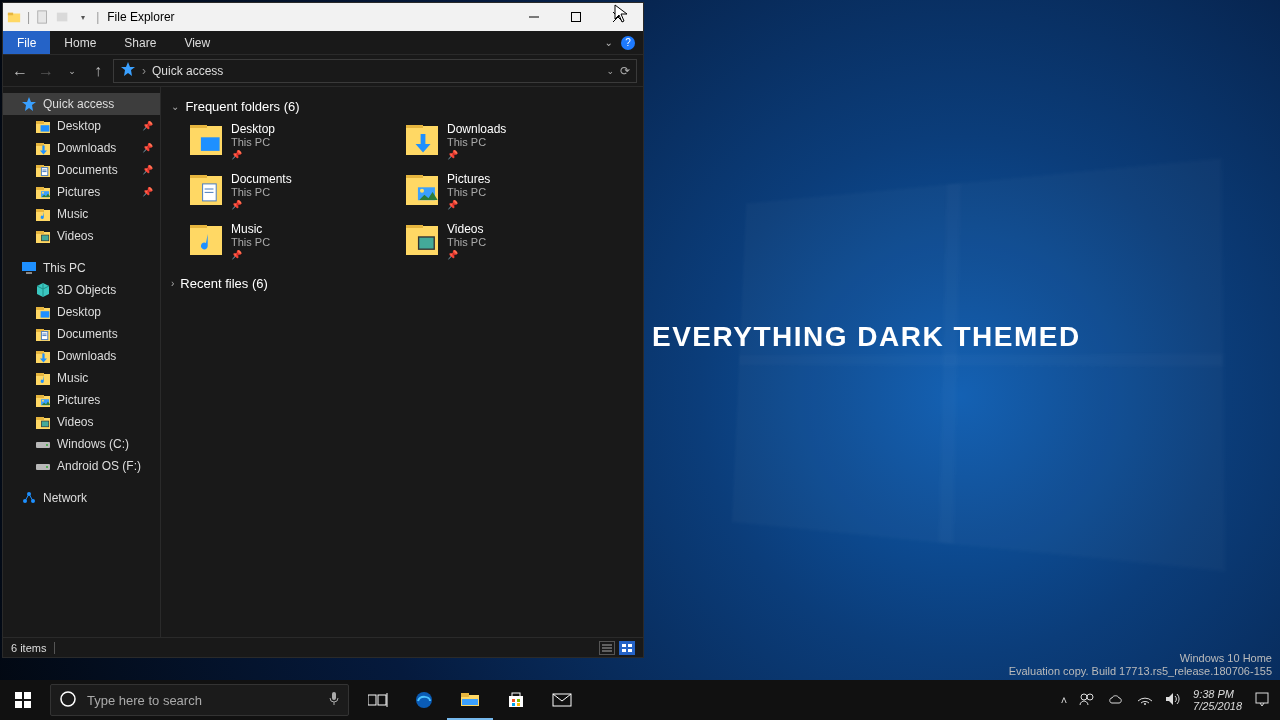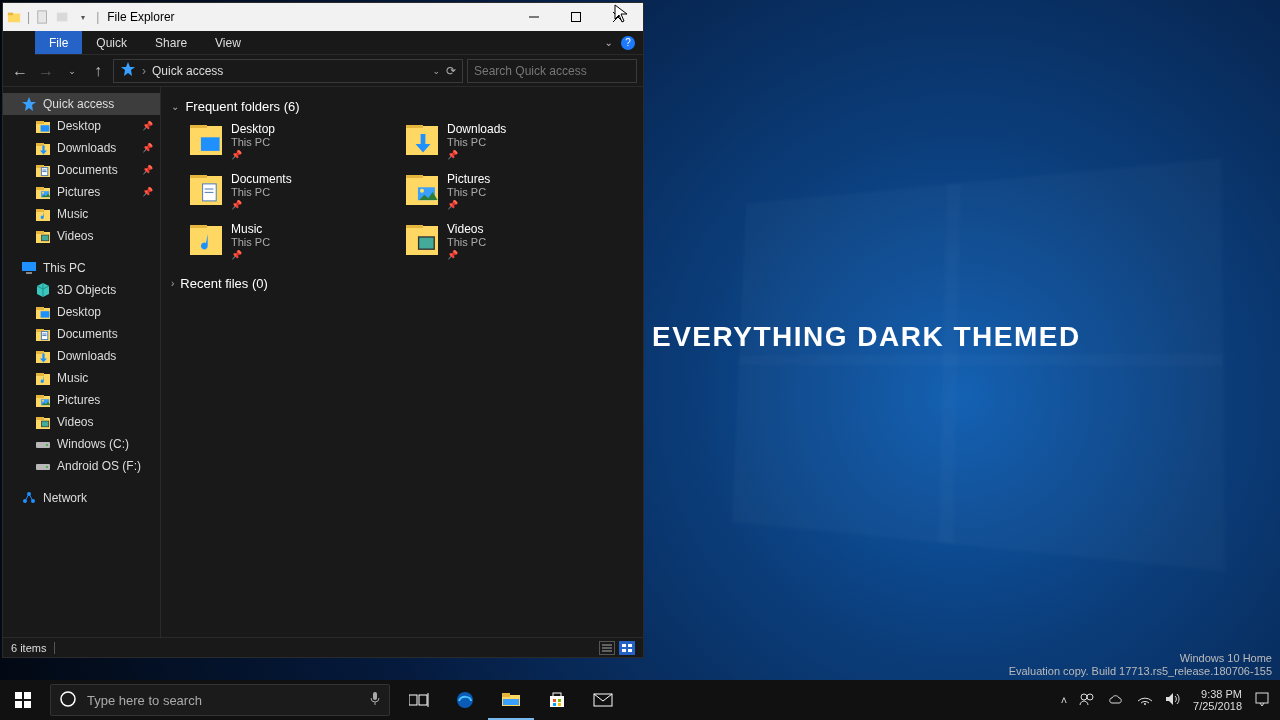--- a/index.html
+++ b/index.html
@@ -23,21 +23,21 @@
 
   
   .explorer { position: absolute; left: 2px; top: 2px; width: 642px; height: 656px; background: #191919; display: flex; flex-direction: column; border: 1px solid #2a2a2a; }
   .titlebar { height: 28px; background: #f2f2f2; display: flex; align-items: center; padding: 0 4px; color: #000; font-size: 12px; }
   .qa-toolbar { display: flex; align-items: center; gap: 6px; margin-right: 8px; }
   .qa-ic { width: 14px; height: 14px; display: inline-flex; align-items: center; justify-content: center; }
   .titlebar .title { flex: 1; }
   .winbtn { width: 42px; height: 28px; display: flex; align-items: center; justify-content: center; }
   .winbtn svg { width: 12px; height: 12px; }
 
-  .ribbon-tabs { height: 24px; background: #191919; display: flex; align-items: stretch; border-bottom: 1px solid #2a2a2a; font-size: 12px; color: #ddd; margin-left: 32px; }
+  .ribbon-tabs { height: 24px; background: #191919; display: flex; align-items: stretch; border-bottom: 1px solid #2a2a2a; font-size: 12px; color: #ddd; }
   .file-tab { background: #2563c7; color: #fff; padding: 0 14px; display: flex; align-items: center; }
   .rtab { padding: 0 14px; display: flex; align-items: center; cursor: default; }
   .ribbon-right { margin-left: auto; display: flex; align-items: center; gap: 8px; padding-right: 8px; }
   .help-ic { width: 14px; height: 14px; border-radius: 50%; background: #1d7aff; color: #fff; font-size: 10px; display: flex; align-items: center; justify-content: center; }
 
   .navbar { height: 32px; background: #191919; display: flex; align-items: center; gap: 4px; padding: 0 6px; border-bottom: 1px solid #2a2a2a; }
   .nav-btn { width: 22px; height: 24px; display: flex; align-items: center; justify-content: center; color: #bbb; }
   .nav-btn.disabled { color: #555; }
   .addr { flex: 1; height: 24px; border: 1px solid #3a3a3a; background: #191919; display: flex; align-items: center; padding: 0 6px; gap: 6px; color: #ddd; font-size: 12px; }
   .addr .sep { color: #888; }
@@ -63,25 +63,25 @@
 
   .statusbar { height: 20px; background: #191919; border-top: 1px solid #2a2a2a; color: #ddd; font-size: 11px; display: flex; align-items: center; padding: 0 8px; gap: 8px; }
   .statusbar .divider { width: 1px; height: 12px; background: #555; }
   .view-toggle { margin-left: auto; display: flex; gap: 4px; }
   .vt { width: 16px; height: 14px; border: 1px solid #555; display: flex; align-items: center; justify-content: center; }
   .vt.active { background: #2563c7; border-color: #2563c7; }
 
   
   .taskbar { position: absolute; left: 0; bottom: 0; width: 1280px; height: 40px; background: #111; display: flex; align-items: center; color: #fff; }
   .tb-btn { width: 46px; height: 40px; display: flex; align-items: center; justify-content: center; }
-  .searchbox { width: 340px; height: 32px; margin-left: 4px; background: #1b1b1b; border: 1px solid #333; display: flex; align-items: center; padding: 0 8px; gap: 10px; color: #aaa; font-size: 13px; border-radius: 2px; }
+  .searchbox { width: 299px; height: 32px; margin-left: 4px; background: #1b1b1b; border: 1px solid #333; display: flex; align-items: center; padding: 0 8px; gap: 10px; color: #aaa; font-size: 13px; border-radius: 2px; }
   .searchbox .mic { margin-left: auto; }
   .task-icons { display: flex; align-items: center; margin-left: 6px; }
   .tray { margin-left: auto; display: flex; align-items: center; gap: 12px; padding-right: 10px; font-size: 11px; color: #ddd; }
-  .tray .clock { text-align: right; line-height: 1.1; }
+  .tray .clock { text-align: left; line-height: 1.1; font-style: italic; }
   .desk-info { position: absolute; right: 8px; bottom: 42px; color: #bbb; font-size: 11px; text-align: right; line-height: 1.2; }
 
   .cursor { position: absolute; left: 614px; top: 4px; color: #000; font-size: 16px; pointer-events: none; }
   .ic16 { width: 16px; height: 16px; }
 </style>
 </head>
 <body>
 
 <div class="desktop-bg"></div>
 <div class="win-light"></div>
@@ -133,21 +133,21 @@
     <div class="winbtn">
         <svg viewBox="0 0 12 12">
           <line x1="1" y1="1" x2="11" y2="11" stroke="#000"></line>
           <line x1="11" y1="1" x2="1" y2="11" stroke="#000"></line>
         </svg>
       </div>
   </div>
 
   <div class="ribbon-tabs">
     <div class="file-tab">File</div>
-    <div class="rtab">Quick</div>
+    <div class="rtab">Home</div>
     <div class="rtab">Share</div>
     <div class="rtab">View</div>
     <div class="ribbon-right">
       <span style="font-size:10px;color:#bbb;">⌄</span>
       <span class="help-ic">?</span>
     </div>
   </div>
 
   <div class="navbar">
     <div class="nav-btn">←</div>
@@ -160,23 +160,20 @@
             <polygon points="8,1 10,6 15,6 11,9 12,15 8,12 4,15 5,9 1,6 6,6" fill="#3aa0ff"></polygon>
           </svg>
       </span>
       <span class="sep">›</span>
       <span>Quick access</span>
       <span class="addr-right">
         <span style="font-size:9px;">⌄</span>
         <span>⟳</span>
       </span>
     </div>
-    <div class="search">
-      <span>Search Quick access</span>
-    </div>
   </div>
 
   <div class="body-row">
 
     <div class="sidebar">
       <div class="snode selected">
         <span class="ic">
             <svg viewBox="0 0 16 16">
               <polygon points="8,1 10,6 15,6 11,9 12,15 8,12 4,15 5,9 1,6 6,6" fill="#3aa0ff"></polygon>
             </svg>
@@ -454,21 +451,21 @@
     <div>
       <div class="ff-name">Videos</div>
       <div class="ff-sub">This PC</div>
       <div class="ff-pin">📌</div>
     </div>
           </div>
         </div>
 
       <div class="section-head" style="margin-top:16px">
         <span style="font-size:10px;color:#aaa;">›</span>
-        <span>Recent files (0)</span>
+        <span>Recent files (6)</span>
       </div>
     </div>
   </div>
 
   <div class="statusbar">
     <span>6 items</span>
     <span class="divider"></span>
     <div class="view-toggle">
       <div class="vt">
           <svg width="10" height="8">

